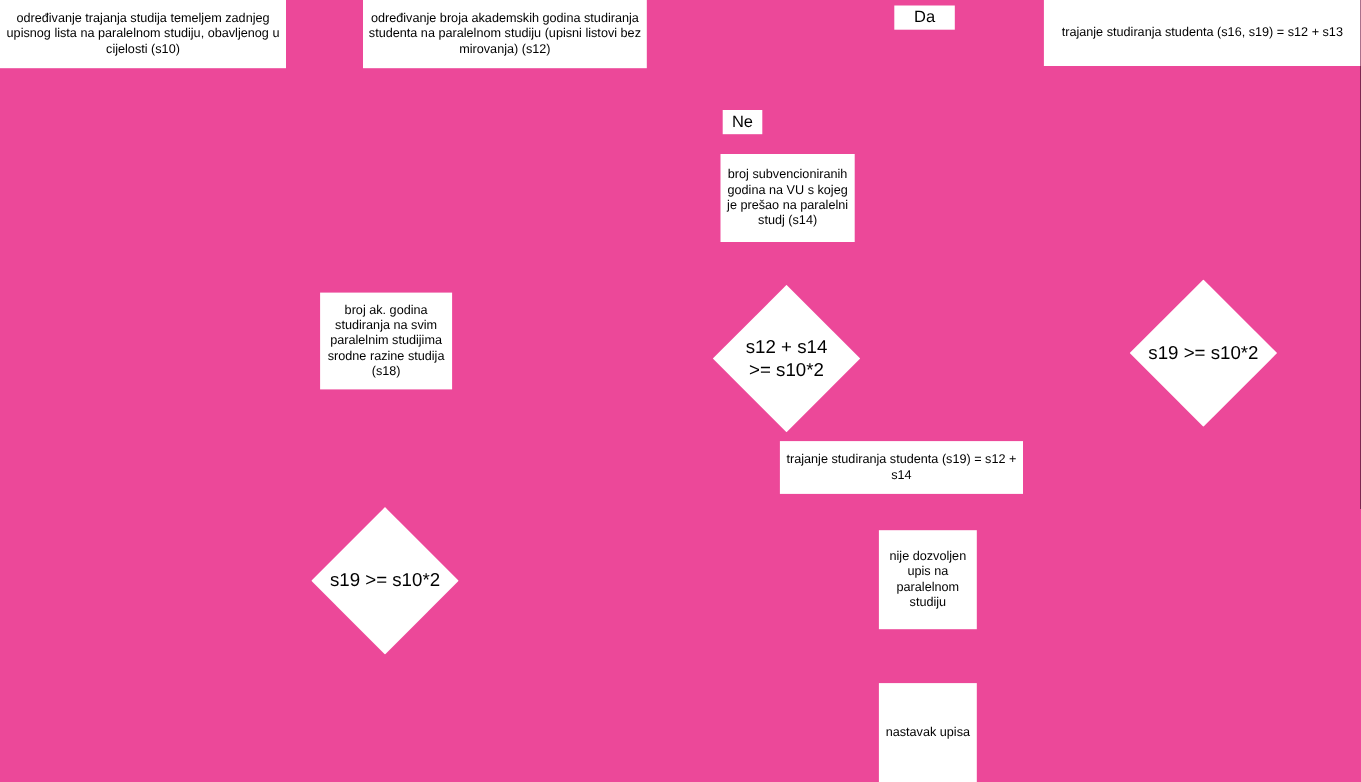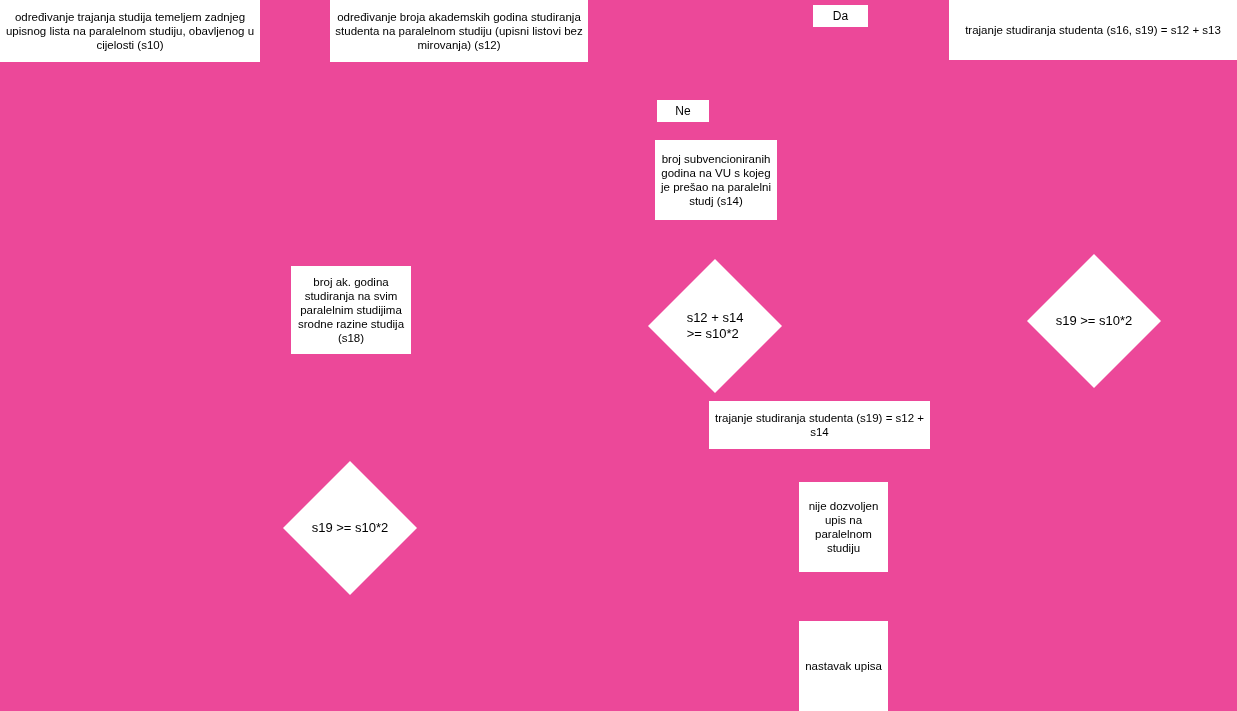--- a/index.html
+++ b/index.html
@@ -25,62 +25,62 @@
     justify-content: center;
     text-align: center;
     line-height: 1.22;
     white-space: pre-line;
   }
   .proc {
     font-size: 11.5px;
     padding: 2px 4px;
   }
   .label-box {
-    font-size: 12px;
+    font-size: 15px;
   }
   .diamond-wrap {
     position: absolute;
   }
   .diamond-shape {
     position: absolute;
     left: 0;
     top: 0;
     width: 100%;
     height: 100%;
   }
   .diamond-text {
     position: absolute;
     left: 0;
     top: 0;
     width: 100%;
     height: 100%;
     display: flex;
     align-items: center;
     justify-content: center;
-    text-align: left;
-    font-size: 13px;
+    text-align: center;
+    font-size: 17px;
     color: #000000;
     line-height: 1.25;
     white-space: pre-line;
   }
 </style>
 </head>
 <body>
 
 <div id="canvas">
 
   <div class="node proc" style="left:0px; top:0px; width:260px; height:62px;">određivanje trajanja studija temeljem zadnjeg upisnog lista na paralelnom studiju, obavljenog u cijelosti (s10)</div>
 
   <div class="node proc" style="left:330px; top:0px; width:258px; height:62px;">određivanje broja akademskih godina studiranja studenta na paralelnom studiju (upisni listovi bez mirovanja) (s12)</div>
 
   <div class="node label-box" style="left:813px; top:5px; width:55px; height:22px;">Da</div>
 
   <div class="node proc" style="left:949px; top:0px; width:288px; height:60px;">trajanje studiranja studenta (s16, s19) = s12 + s13</div>
 
-  <div class="node label-box" style="left:657px; top:100px; width:52px; height:22px;">Ne</div>
+  <div class="node label-box" style="left:657px; top:100px; width:36px; height:22px;">Ne</div>
 
   <div class="node proc" style="left:655px; top:140px; width:122px; height:80px;text-align:center;">broj subvencioniranih godina na VU s kojeg je prešao na paralelni studj (s14)</div>
 
   <div class="node proc" style="left:291px; top:266px; width:120px; height:88px;text-align:center;">broj ak. godina studiranja na svim paralelnim studijima srodne razine studija (s18)</div>
 
   <div class="diamond-wrap" style="left:648px; top:259px; width:134px; height:134px;">
     <svg class="diamond-shape" viewBox="0 0 134 134" preserveAspectRatio="none">
       <polygon points="67,0 134,67 67,134 0,67" fill="#ffffff"></polygon>
     </svg>
     <div class="diamond-text">s12 + s14

